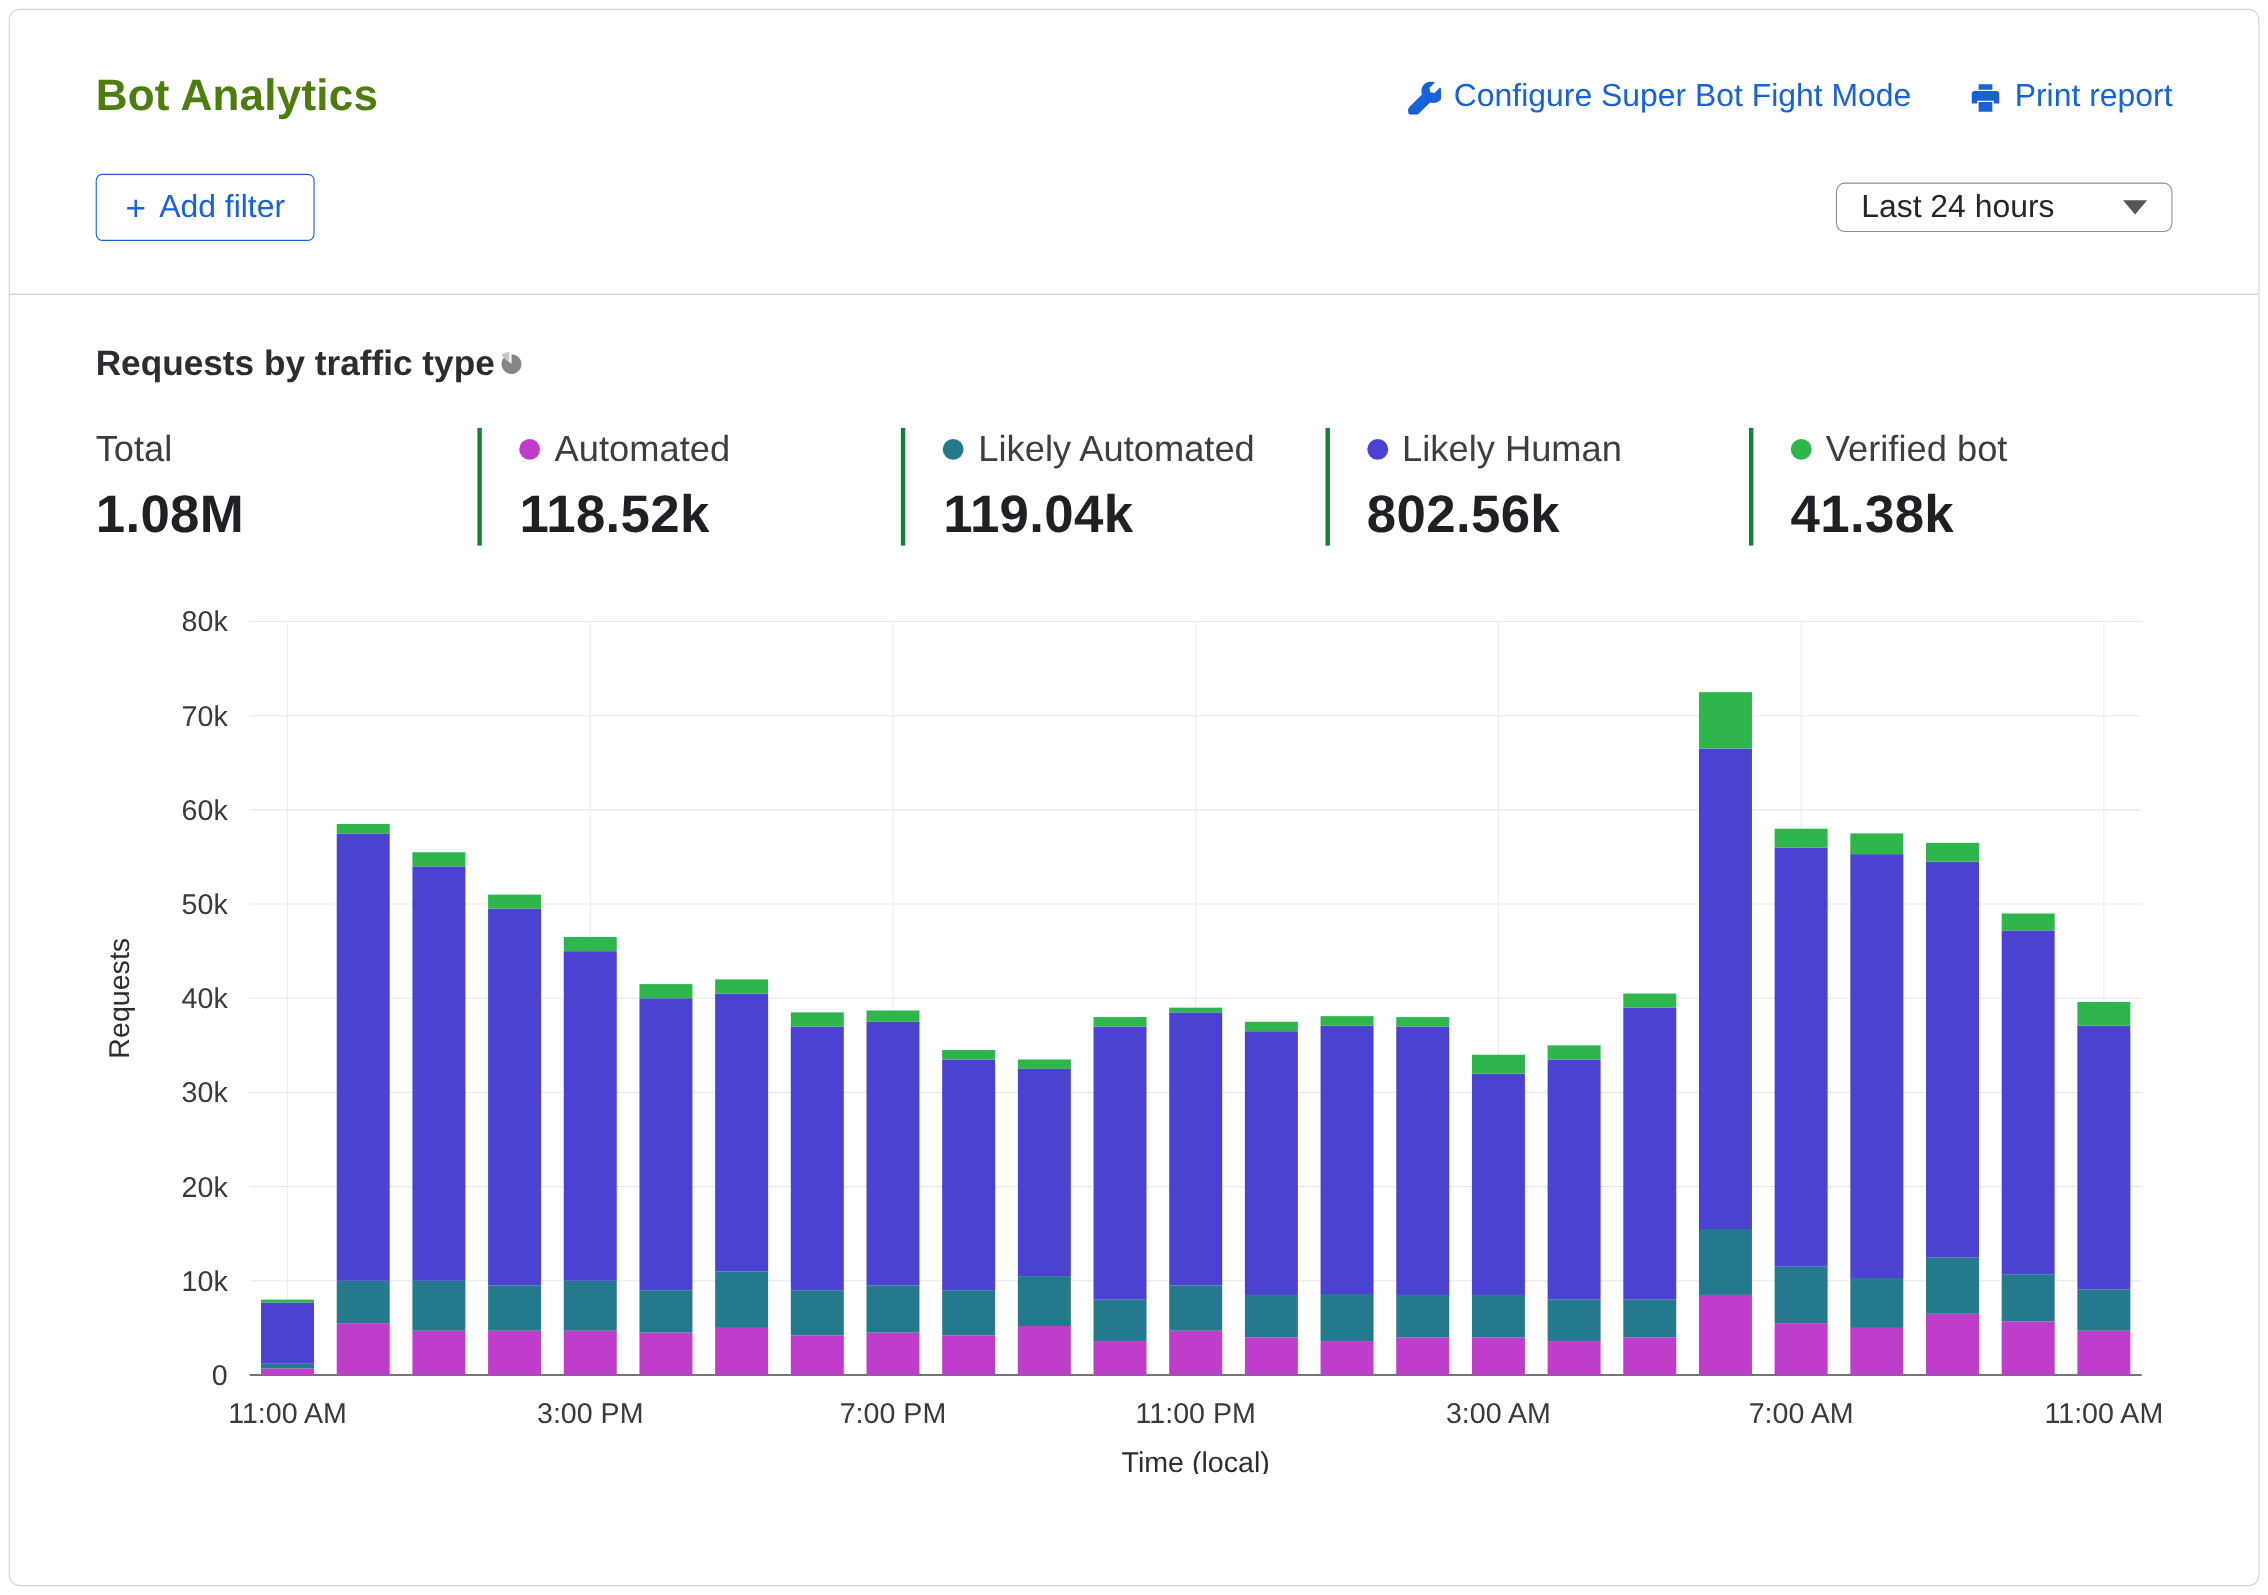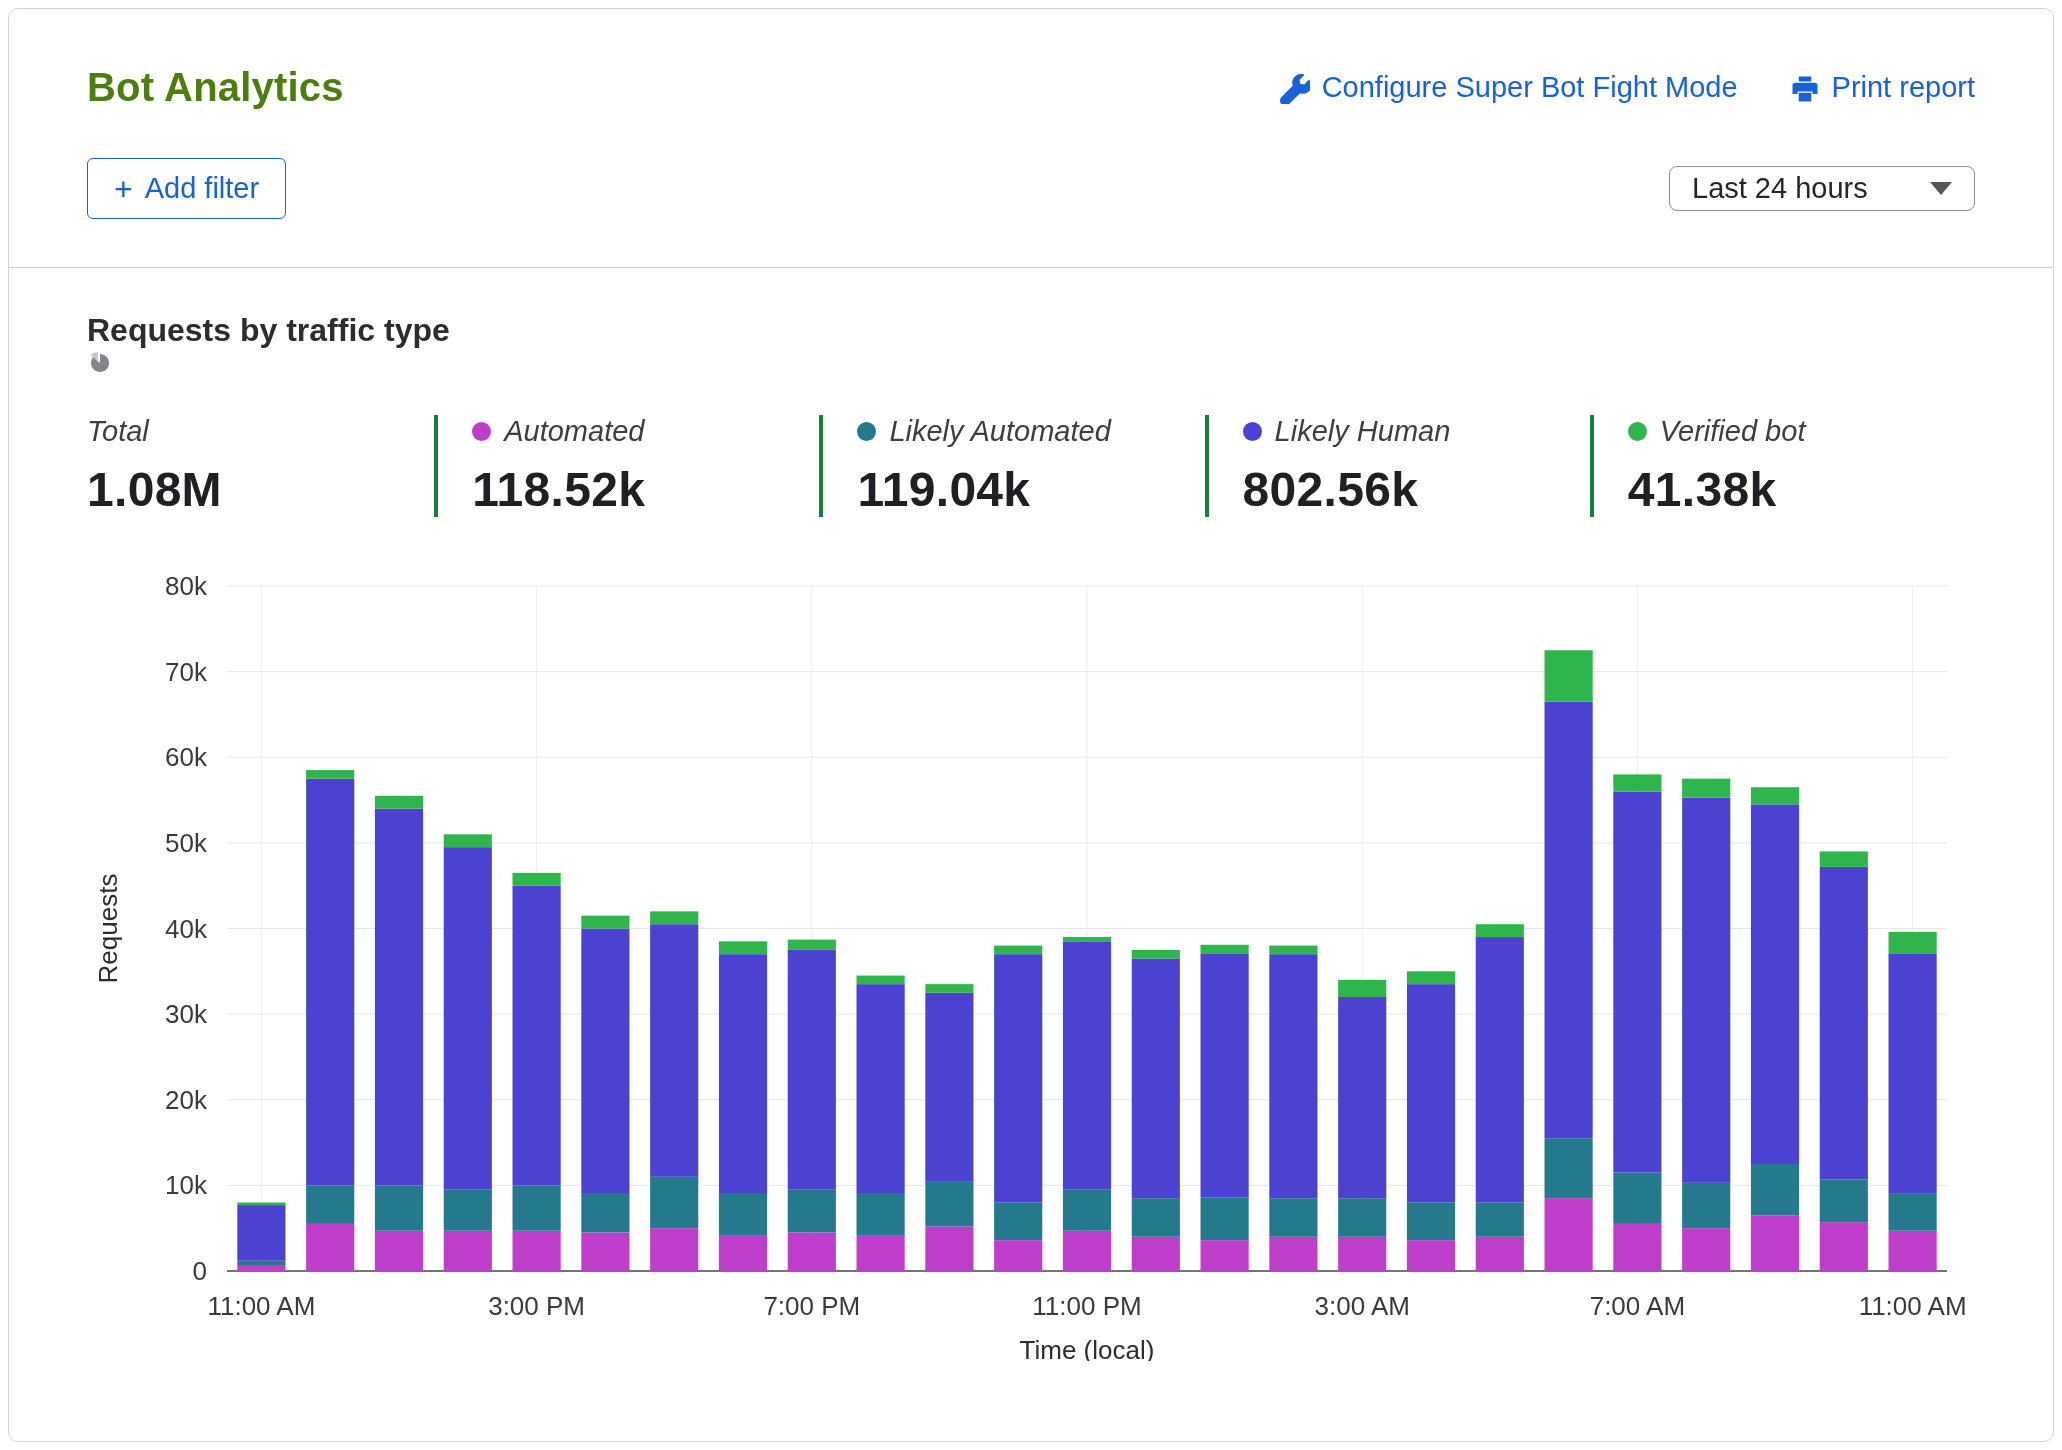--- a/index.html
+++ b/index.html
@@ -25,27 +25,27 @@
   }
   .plus { font-size: 32px; line-height: 1; }
   .time-select {
     width: 306px; height: 45px; border: 1px solid #8f8f93; border-radius: 8px;
     display: flex; align-items: center; justify-content: space-between;
     padding: 0 22px; font-size: 29px; color: #26262a; cursor: pointer; background: #fff;
   }
   .chevron { width: 0; height: 0; border-left: 11px solid transparent; border-right: 11px solid transparent; border-top: 13px solid #55555a; }
   .divider { border: none; border-top: 1px solid #cdcdcf; }
   .section { padding: 44px 78px 10px; }
-  .section-heading-row { display: flex; gap: 2px; flex-direction: column; }
+  .section-heading-row { display: flex; align-items: center; gap: 2px; }
   .section-heading { font-size: 32px; font-weight: 700; color: #2c2c31; }
   .pie-icon svg { width: 24px; height: 24px; display: block; }
   .stats-row { display: flex; margin-top: 40px; }
   .stat { flex: 1; padding-left: 34px; border-left: 4px solid #15803d; }
   .stat:first-child { padding-left: 0; border-left: none; }
-  .stat-label-row { display: flex; align-items: center; gap: 13px; font-size: 29px; color: #3d3d42; font-style: italic; }
+  .stat-label-row { display: flex; align-items: center; gap: 13px; font-size: 33px; color: #3d3d42; }
   .dot { width: 19px; height: 19px; border-radius: 50%; flex: none; }
   .stat-value { margin-top: 14px; font-size: 48px; font-weight: 700; color: #202024; letter-spacing: 0.3px; }
   .chart-wrap { margin-top: 44px; }
   svg text.tick { font-size: 26px; fill: #3a3a3e; font-family: "Liberation Sans", sans-serif; }
   svg text.axis-label { font-size: 26px; fill: #2c2c31; font-family: "Liberation Sans", sans-serif; }
 </style>
 </head>
 <body>
 
 <div class="card">

